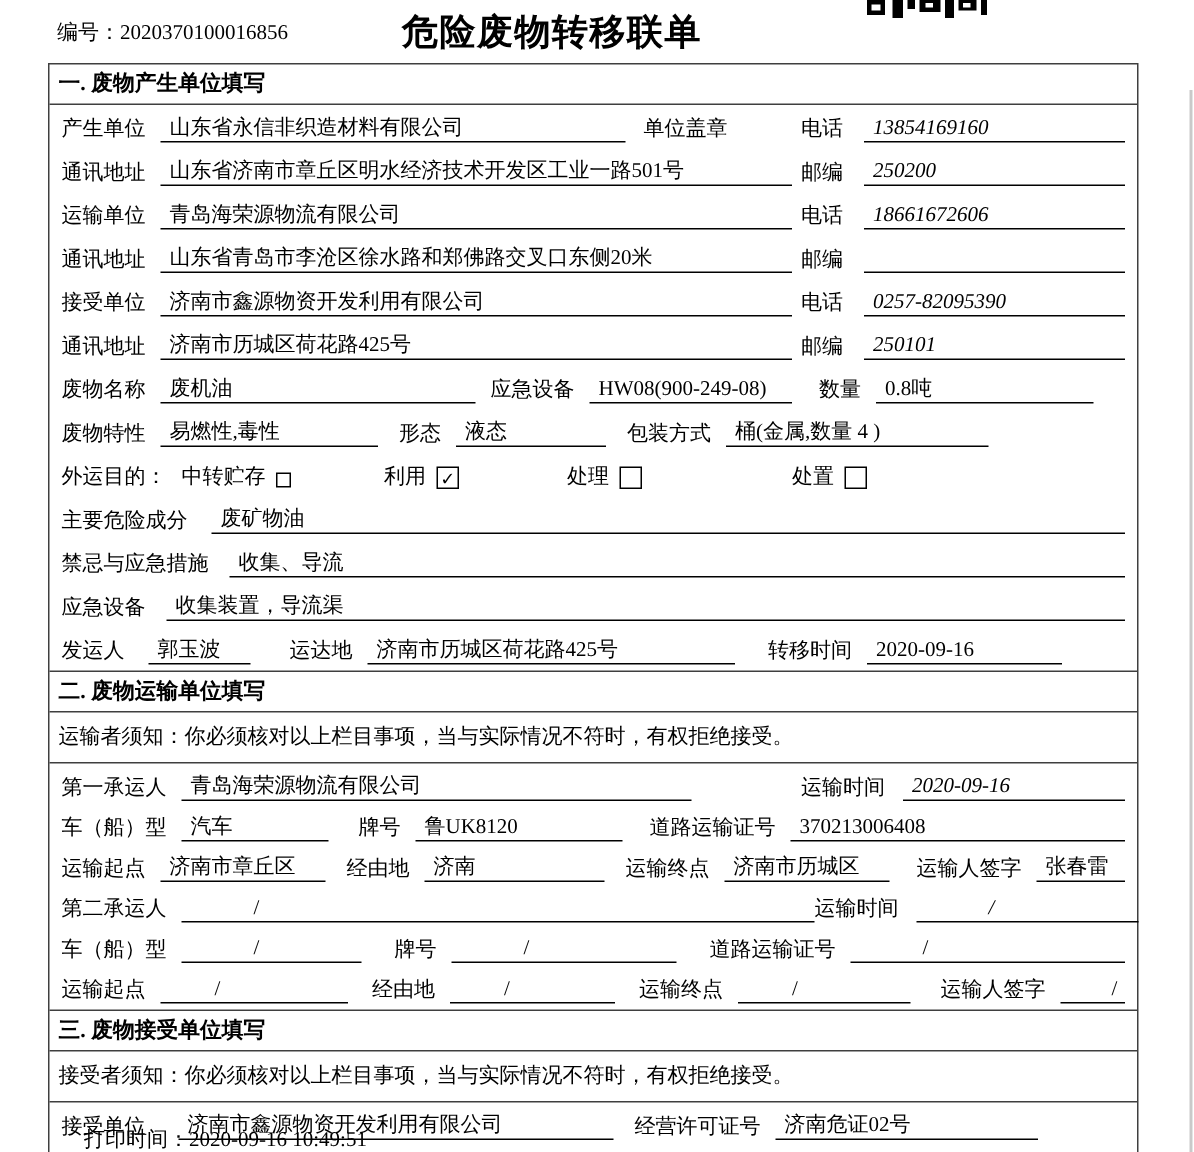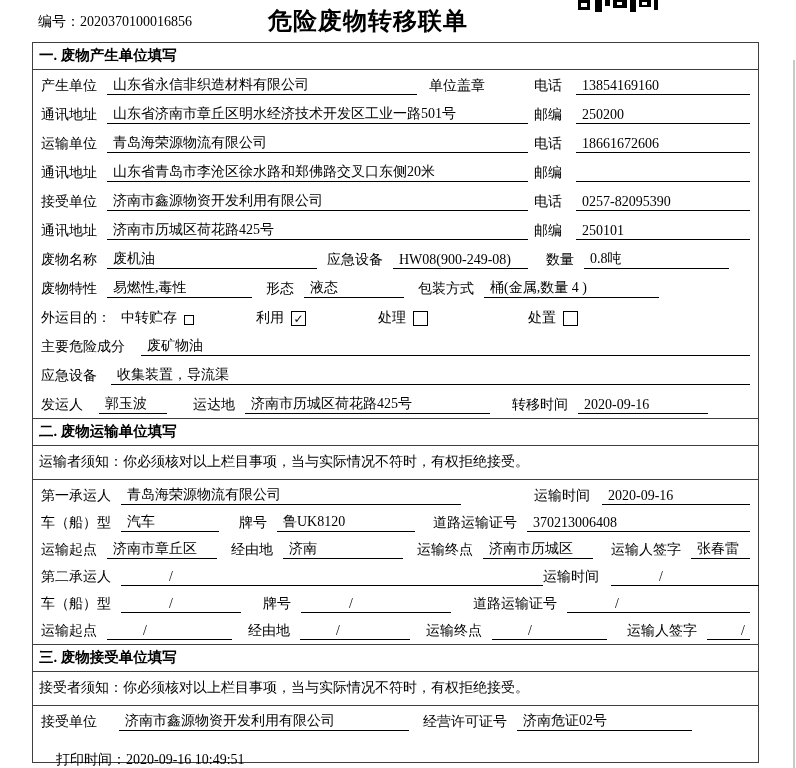--- a/index.html
+++ b/index.html
@@ -22,21 +22,21 @@
   .sec-head.mid{border-top:1.5px solid #3f3f3f;}
   .notice{padding:7px 6px 8px 6px;border-bottom:1.2px solid #3f3f3f;}
   .row{display:flex;align-items:flex-end;height:25px;padding:0 8px 4px 8px;white-space:nowrap;}
   .row.h23{height:23px;}
   .lb{margin-right:10px;flex:none;}
   .v{border-bottom:1px solid #000;padding:0 4px 0 6px;flex:none;overflow:hidden;}
   .vf{flex:1 1 auto;}
   .sp{flex:1 1 auto;}
   .rg{display:flex;width:216px;flex:none;margin-left:auto;align-items:flex-end;}
   .rg .lb{width:34px;margin-right:8px;}
-  .rg .v{flex:1 1 auto;}
+  .rg .v{flex:1 1 auto;font-style:italic;}
   .sl{text-indent:42px;}
   
   .cb{display:inline-flex;width:13px;height:13px;border:1.5px solid #000;margin:0 0 1px 7px;
       align-items:center;justify-content:center;flex:none;}
   .cb .mk{font-size:12px;line-height:1;font-family:"DejaVu Sans",sans-serif;}
   .cb.sm{width:8px;height:8px;border-width:1px;margin-bottom:2px;}
   .opt{display:inline-flex;align-items:flex-end;}
   .print-time{position:absolute;left:56px;top:751px;font-size:14px;}
 </style>
 </head>
@@ -170,20 +170,24 @@
             <span class="mk"></span>
           </span>
       </span>
     </div>
 
     <div class="row">
       <span class="lb" style="margin-right:16px">主要危险成分</span>
       <span class="v vf">废矿物油</span>
     </div>
 
+    <div class="row">
+      <span class="lb" style="margin-right:14px">禁忌与应急措施</span>
+      <span class="v vf">收集、导流</span>
+    </div>
 
     <div class="row">
       <span class="lb" style="margin-right:14px">应急设备</span>
       <span class="v vf">收集装置，导流渠</span>
     </div>
 
     <div class="row">
       <span class="lb" style="margin-right:16px">发运人</span>
       <span class="v" style="width:58px">郭玉波</span>
       <span class="lb" style="margin-left:26px">运达地</span>

